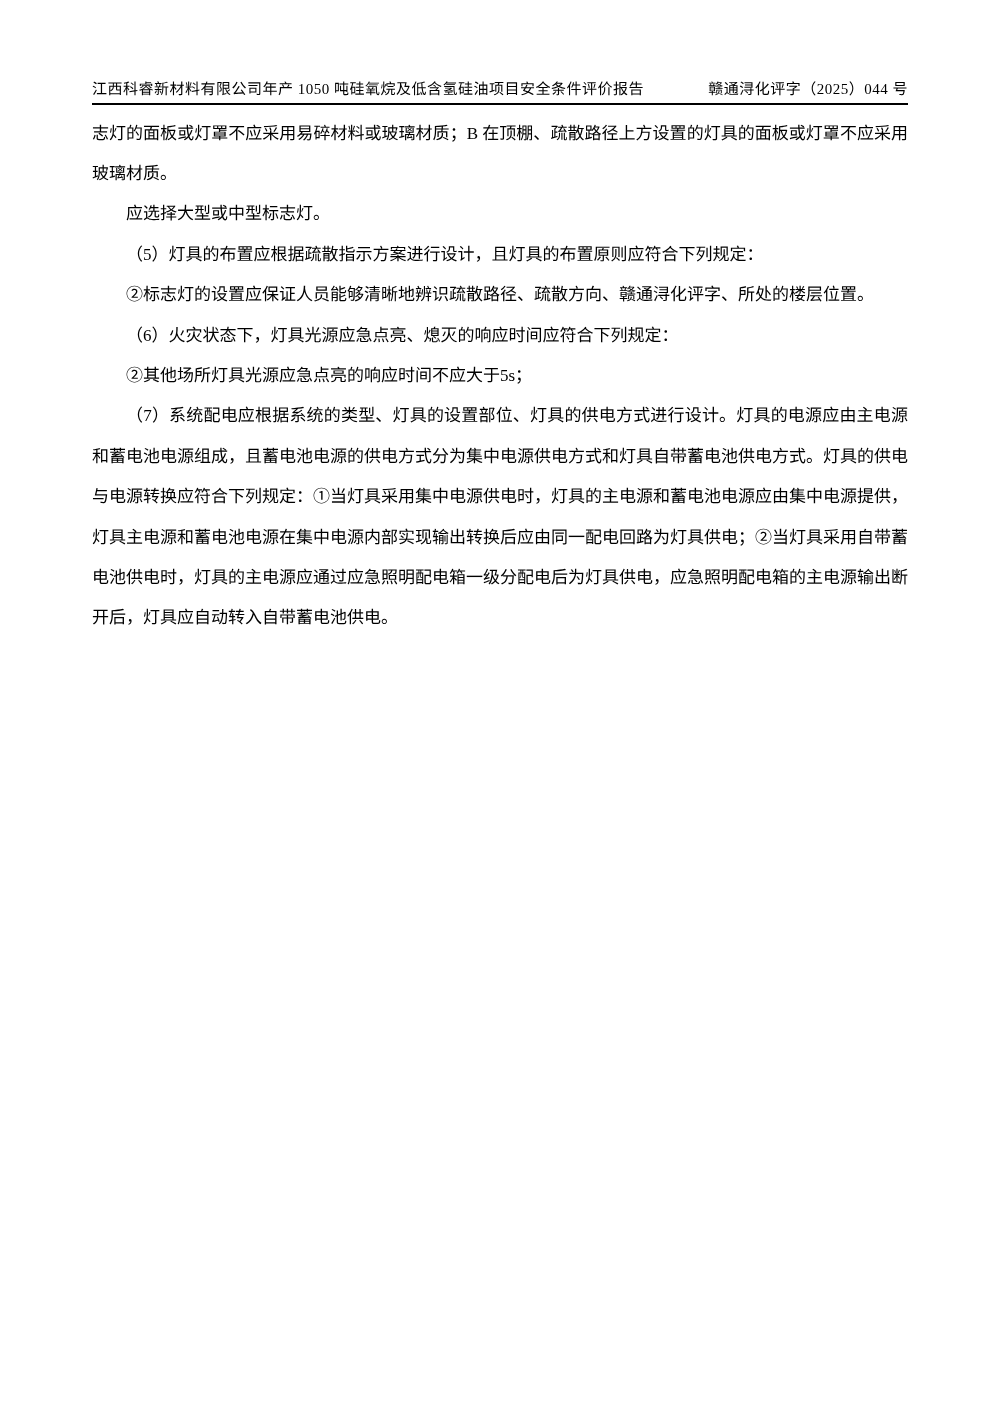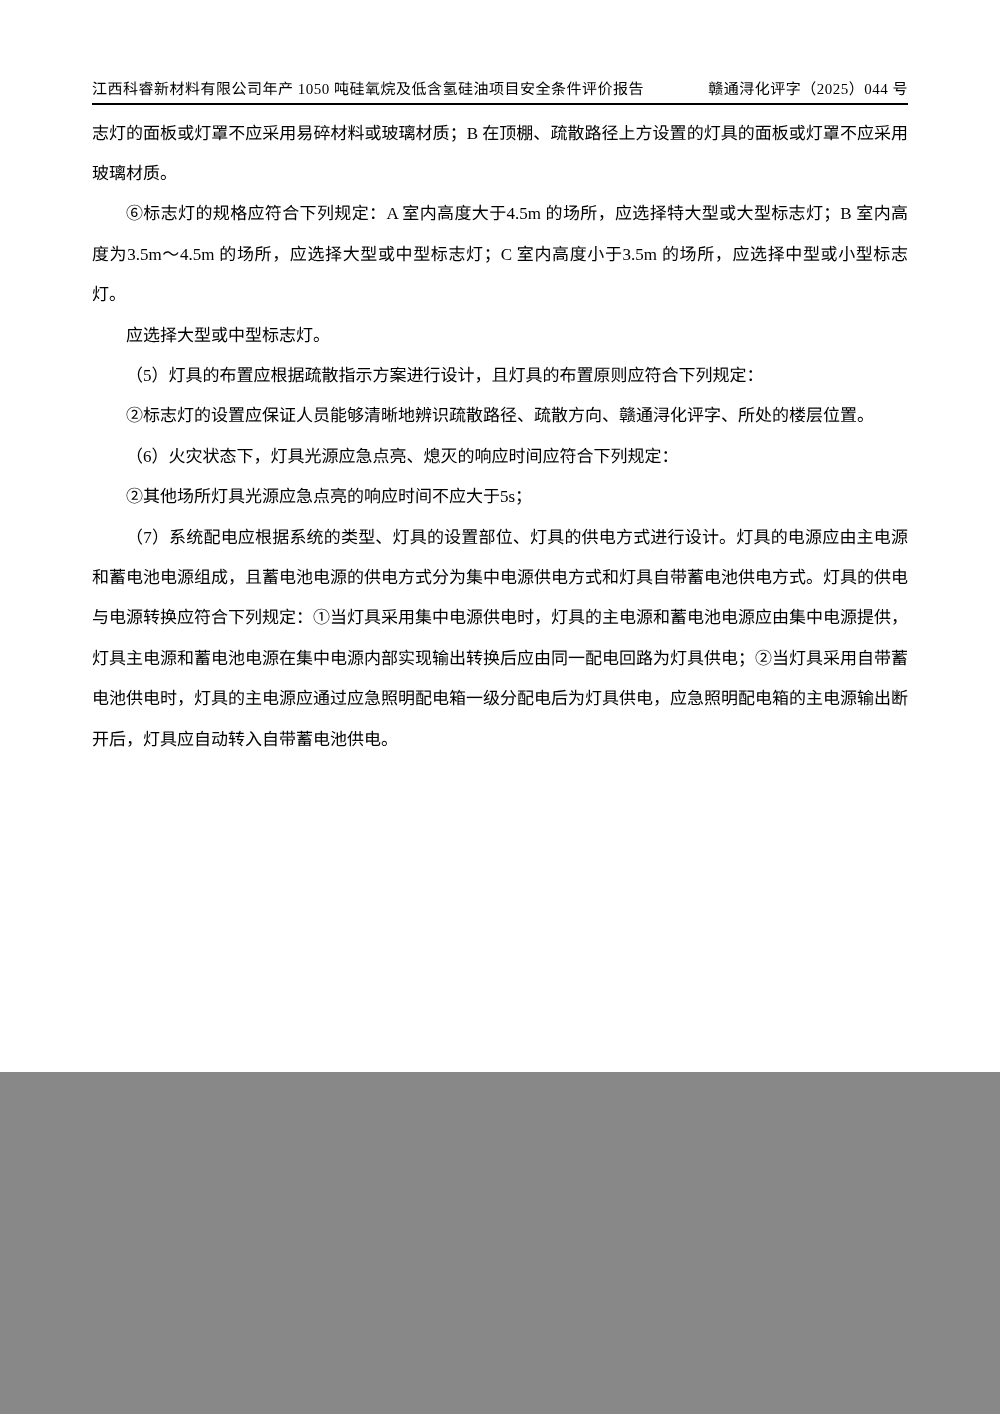--- a/index.html
+++ b/index.html
@@ -1,20 +1,20 @@
 <!DOCTYPE html>
 <html lang="zh-CN"><head>
 <meta charset="utf-8">
 <style>
   * { margin: 0; padding: 0; box-sizing: border-box; }
   html, body { background: #888; }
   .page {
     position: relative;
     width: 1000px;
-    height: 1072px;
+    height: 1414px;
     margin: 0 auto;
     background: #ffffff;
     color: #000000;
     padding: 80px 92px 0 92px;
     font-family: "Liberation Serif", "DejaVu Serif", serif;
     overflow: hidden;
   }
   .header {
     display: flex;
     justify-content: space-between;
@@ -50,21 +50,20 @@
 
 <div class="page">
 
   <div class="header">
     <span class="header-left">江西科睿新材料有限公司年产 1050 吨硅氧烷及低含氢硅油项目安全条件评价报告</span>
     <span class="header-right">赣通浔化评字（2025）044 号</span>
   </div>
 
   <div class="doc-body">
     <p class="para no-indent">志灯的面板或灯罩不应采用易碎材料或玻璃材质；B 在顶棚、疏散路径上方设置的灯具的面板或灯罩不应采用玻璃材质。</p>
-    <p class="para">⑥标志灯的规格应符合下列规定：A 室内高度大于4.5m 的场所，应选择特大型或大型标志灯；B 室内高度为3.5m～4.5m 的场所，应选择大型或中型标志灯；C 室内高度小于3.5m 的场所，应选择中型或小型标志灯。</p>
     <p class="para">应选择大型或中型标志灯。</p>
     <p class="para">（5）灯具的布置应根据疏散指示方案进行设计，且灯具的布置原则应符合下列规定：</p>
     <p class="para">②标志灯的设置应保证人员能够清晰地辨识疏散路径、疏散方向、赣通浔化评字、所处的楼层位置。</p>
     <p class="para">（6）火灾状态下，灯具光源应急点亮、熄灭的响应时间应符合下列规定：</p>
     <p class="para">②其他场所灯具光源应急点亮的响应时间不应大于5s；</p>
     <p class="para">（7）系统配电应根据系统的类型、灯具的设置部位、灯具的供电方式进行设计。灯具的电源应由主电源和蓄电池电源组成，且蓄电池电源的供电方式分为集中电源供电方式和灯具自带蓄电池供电方式。灯具的供电与电源转换应符合下列规定：①当灯具采用集中电源供电时，灯具的主电源和蓄电池电源应由集中电源提供，灯具主电源和蓄电池电源在集中电源内部实现输出转换后应由同一配电回路为灯具供电；②当灯具采用自带蓄电池供电时，灯具的主电源应通过应急照明配电箱一级分配电后为灯具供电，应急照明配电箱的主电源输出断开后，灯具应自动转入自带蓄电池供电。</p>
   </div>
 
 
 </div>

